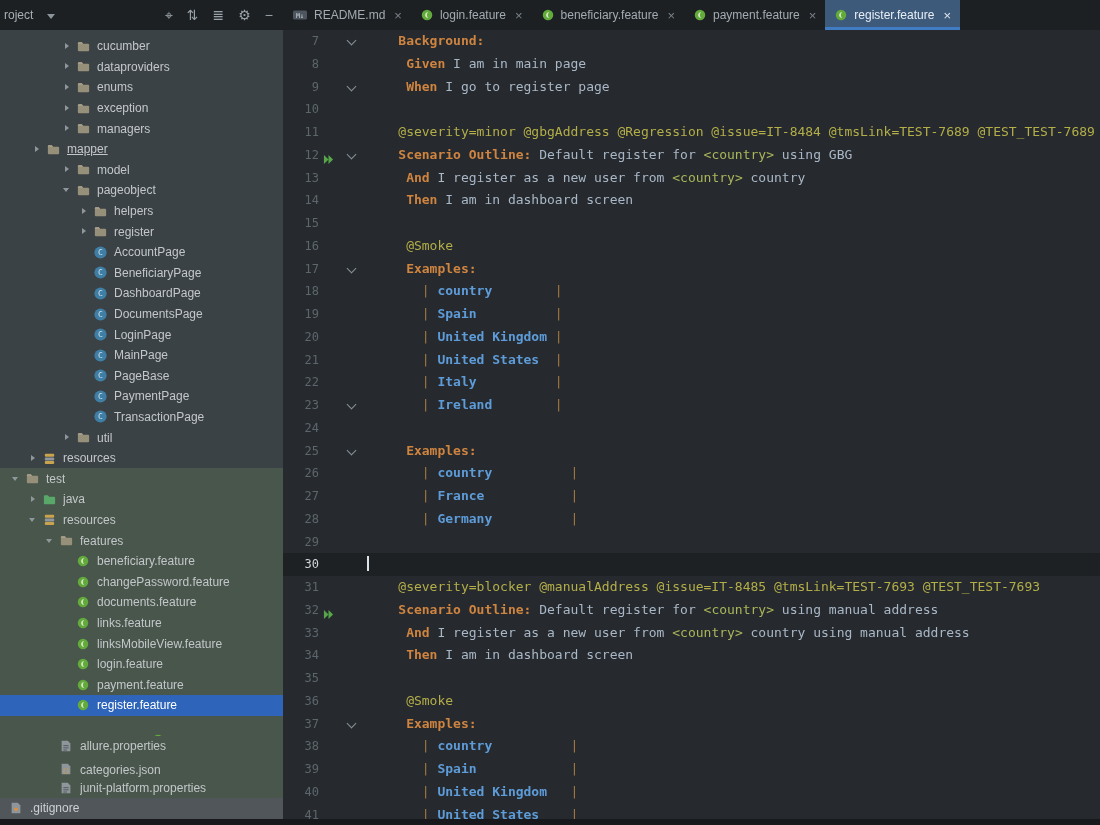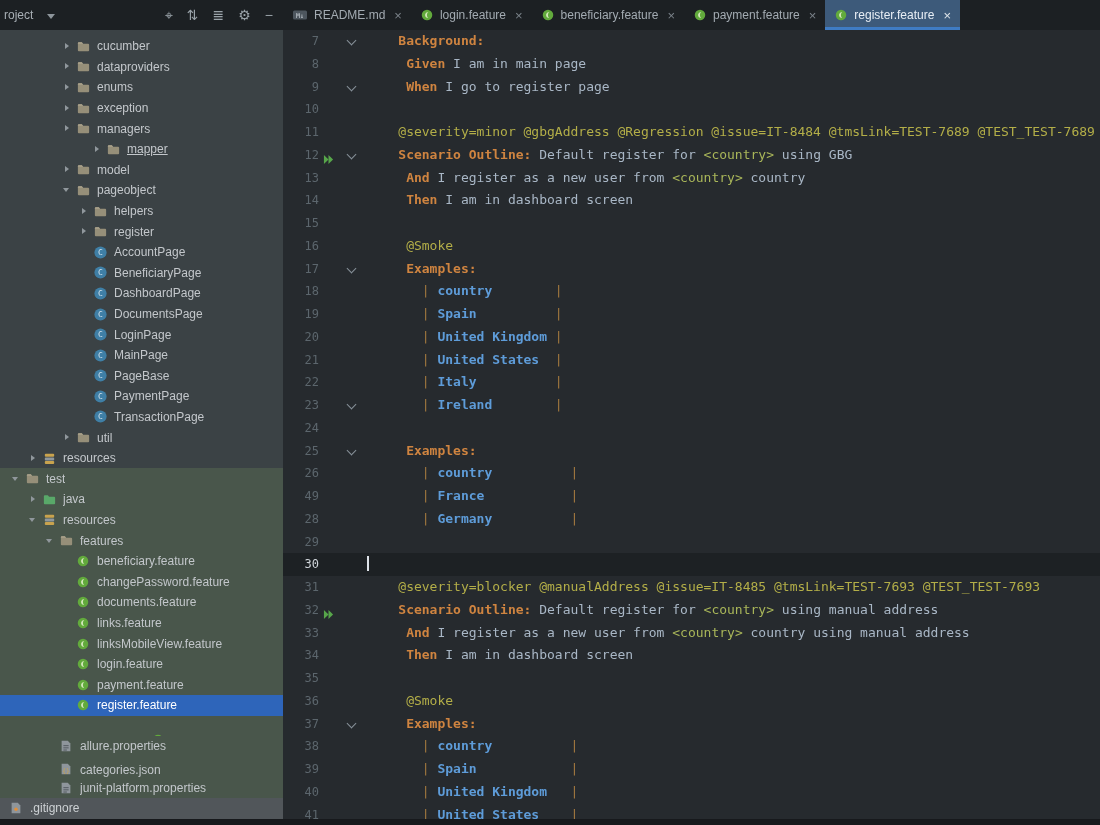--- a/index.html
+++ b/index.html
@@ -163,21 +163,21 @@
         <div class="trow zone-main" style="padding-left: 59px;">
           <span class="chev right"></span>
           <span class="ticon">
             <svg width="15" height="15" viewBox="0 0 16 16">
               <path d="M2 4.5c0-.6.4-1 1-1h3.2l1.4 1.6H13c.6 0 1 .4 1 1v6c0 .6-.4 1-1 1H3c-.6 0-1-.4-1-1z" fill="#968f79"></path>
               <path d="M2 4.5c0-.6.4-1 1-1h3.2l1.4 1.6H2z" fill="#aaa38c"></path>
             </svg>
           </span>
           <span class="tlabel">managers</span>
         </div>
-        <div class="trow zone-main" style="padding-left: 89px; text-decoration: underline;">
+        <div class="trow zone-main" style="padding-left: 29px; text-decoration: underline;">
           <span class="chev right"></span>
           <span class="ticon">
             <svg width="15" height="15" viewBox="0 0 16 16">
               <path d="M2 4.5c0-.6.4-1 1-1h3.2l1.4 1.6H13c.6 0 1 .4 1 1v6c0 .6-.4 1-1 1H3c-.6 0-1-.4-1-1z" fill="#968f79"></path>
               <path d="M2 4.5c0-.6.4-1 1-1h3.2l1.4 1.6H2z" fill="#aaa38c"></path>
             </svg>
           </span>
           <span class="tlabel">mapper</span>
         </div>
         <div class="trow zone-main" style="padding-left: 59px;">
@@ -525,21 +525,21 @@
         <div class="cl"><span class="ln">17</span><span class="gut"><span class="fold"></span></span><span class="src"><span class="tk-k">     Examples:</span></span></div>
         <div class="cl"><span class="ln">18</span><span class="gut"></span><span class="src"><span class="tk-pi">       | </span><span class="tk-v">country</span><span class="tk-pi">        |</span></span></div>
         <div class="cl"><span class="ln">19</span><span class="gut"></span><span class="src"><span class="tk-pi">       | </span><span class="tk-v">Spain</span><span class="tk-pi">          |</span></span></div>
         <div class="cl"><span class="ln">20</span><span class="gut"></span><span class="src"><span class="tk-pi">       | </span><span class="tk-v">United Kingdom</span><span class="tk-pi"> |</span></span></div>
         <div class="cl"><span class="ln">21</span><span class="gut"></span><span class="src"><span class="tk-pi">       | </span><span class="tk-v">United States</span><span class="tk-pi">  |</span></span></div>
         <div class="cl"><span class="ln">22</span><span class="gut"></span><span class="src"><span class="tk-pi">       | </span><span class="tk-v">Italy</span><span class="tk-pi">          |</span></span></div>
         <div class="cl"><span class="ln">23</span><span class="gut"><span class="fold"></span></span><span class="src"><span class="tk-pi">       | </span><span class="tk-v">Ireland</span><span class="tk-pi">        |</span></span></div>
         <div class="cl"><span class="ln">24</span><span class="gut"></span><span class="src"></span></div>
         <div class="cl"><span class="ln">25</span><span class="gut"><span class="fold"></span></span><span class="src"><span class="tk-k">     Examples:</span></span></div>
         <div class="cl"><span class="ln">26</span><span class="gut"></span><span class="src"><span class="tk-pi">       | </span><span class="tk-v">country</span><span class="tk-pi">          |</span></span></div>
-        <div class="cl"><span class="ln">49</span><span class="gut"></span><span class="src"><span class="tk-pi">       | </span><span class="tk-v">France</span><span class="tk-pi">           |</span></span></div>
+        <div class="cl"><span class="ln">27</span><span class="gut"></span><span class="src"><span class="tk-pi">       | </span><span class="tk-v">France</span><span class="tk-pi">           |</span></span></div>
         <div class="cl"><span class="ln">28</span><span class="gut"></span><span class="src"><span class="tk-pi">       | </span><span class="tk-v">Germany</span><span class="tk-pi">          |</span></span></div>
         <div class="cl"><span class="ln">29</span><span class="gut"></span></div>
         <div class="cl caret-row"><span class="ln">30</span><span class="gut"></span><span class="src"><span class="caret"></span></span></div>
         <div class="cl"><span class="ln">31</span><span class="gut"></span><span class="src"><span class="tk-t">    @severity=blocker @manualAddress @issue=IT-8485 @tmsLink=TEST-7693 @TEST_TEST-7693</span></span></div>
         <div class="cl"><span class="ln">32</span><span class="gut"><span class="run"><svg width="11" height="11" viewBox="0 0 12 12">
                 <path d="M1 1l5 5-5 5z" fill="#57a64a"></path>
                 <path d="M6 1l5 5-5 5z" fill="#57a64a"></path>
               </svg></span></span><span class="src"><span class="tk-k">    Scenario Outline:</span><span class="tk-d"> Default register for </span><span class="tk-p">&lt;country&gt;</span><span class="tk-d"> using manual address</span></span></div>
         <div class="cl"><span class="ln">33</span><span class="gut"></span><span class="src"><span class="tk-d">     </span><span class="tk-k">And</span><span class="tk-d"> I register as a new user from </span><span class="tk-p">&lt;country&gt;</span><span class="tk-d"> country using manual address</span></span></div>
         <div class="cl"><span class="ln">34</span><span class="gut"></span><span class="src"><span class="tk-d">     </span><span class="tk-k">Then</span><span class="tk-d"> I am in dashboard screen</span></span></div>

